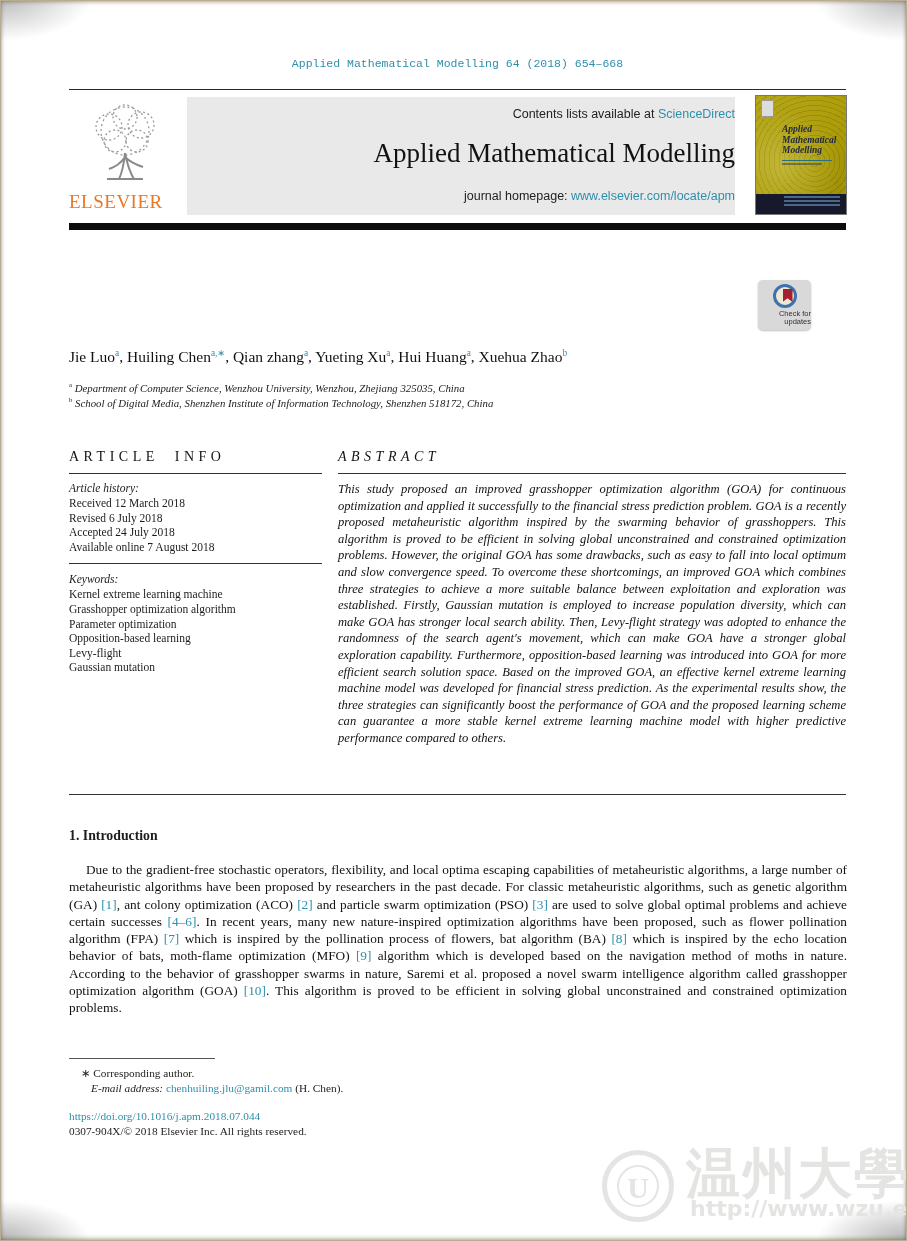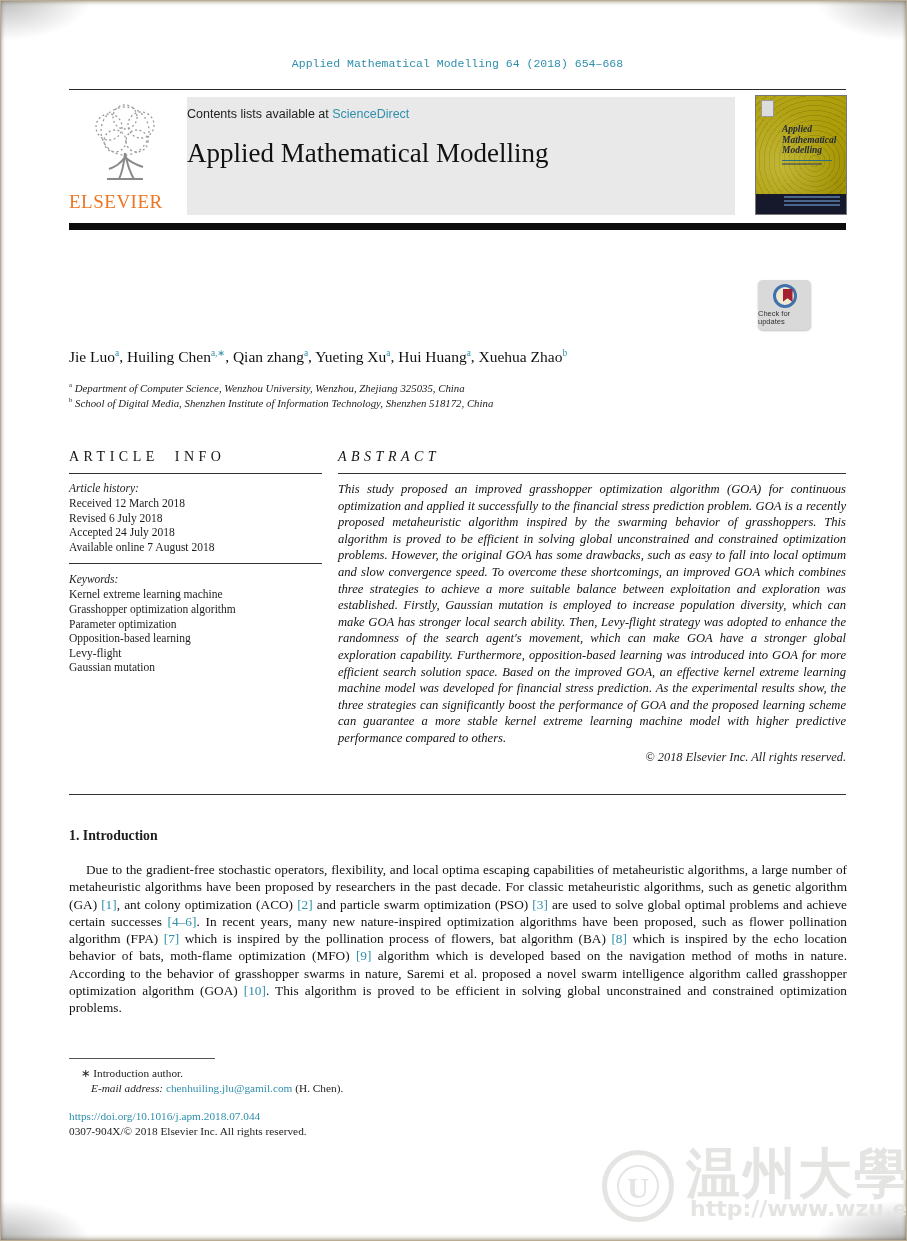--- a/index.html
+++ b/index.html
@@ -21,21 +21,21 @@
 
   .lnk { color:var(--link); }
   sup { font-size:.62em; vertical-align:super; line-height:0; }
   .ital { font-style:italic; }
 
   .citation { position:absolute; top:56px; left:68px; width:777px; text-align:center;
               font-size:11.5px; color:var(--link); font-family:Liberation Mono, monospace; }
   .rule-top { position:absolute; top:88px; left:68px; width:777px; height:1px; background:#2a2a2a; }
 
   .masthead-box { position:absolute; top:96px; left:186px; width:548px; height:118px;
-                  background:#e9e9e9; text-align:left; }
+                  background:#e9e9e9; text-align:right; }
   .contents-line { margin-top:10px; font-family:"Liberation Sans",sans-serif; font-size:12.5px; color:#222; }
   .journal-title { margin-top:17px; font-size:27px; font-family:"Liberation Serif",serif; color:#111; }
   .homepage-line { margin-top:20px; font-family:"Liberation Sans",sans-serif; font-size:12.5px; color:#222; }
 
   .elsevier { position:absolute; top:96px; left:68px; width:112px; height:118px; text-align:left; }
   .elsevier .tree { display:block; margin:0 auto; }
   .elsevier .wordmark { font-family:"Liberation Serif",serif; font-size:19px; letter-spacing:.5px;
                         color:var(--orange); margin-top:2px; }
 
   .cover { position:absolute; top:94px; left:754px; width:92px; height:120px;
@@ -58,21 +58,21 @@
 
   .title { position:absolute; top:270px; left:68px; width:640px;
            font-size:23px; line-height:29px; color:#111; }
   .authors { position:absolute; top:347px; left:68px; width:680px; font-size:15.5px; color:#111; }
   .authors sup { font-size:.6em; }
   .affils { position:absolute; top:380px; left:68px; width:680px; font-style:italic;
             font-size:10.8px; line-height:14.5px; color:#222; }
   .affils sup { font-style:normal; }
 
   .crossmark { position:absolute; top:279px; left:757px; width:53px; height:50px; background:#d9d9d9;
-               border-radius:5px; text-align:left; box-shadow:0 1px 2px rgba(0,0,0,.25); cursor:pointer; }
+               border-radius:5px; text-align:right; box-shadow:0 1px 2px rgba(0,0,0,.25); cursor:pointer; }
   .crossmark .ring { width:24px; height:24px; margin:4px auto 0; border-radius:50%;
                      background:#efe9d2; border:3px solid #3f72ae; position:relative; }
   .crossmark .bm { position:absolute; left:7px; top:2px; width:10px; height:13px; background:#a41f2f;
                    clip-path:polygon(0 0,100% 0,100% 100%,50% 72%,0 100%); }
   .crossmark .cm-label { font-family:"Liberation Sans",sans-serif; font-size:7.5px; line-height:8px;
                          color:#333; margin-top:2px; white-space:pre-line; }
 
   .info-col { position:absolute; top:448px; left:68px; width:253px; }
   .col-heading { font-size:14px; letter-spacing:4.5px; word-spacing:8px; color:#111; }
   .hr { height:1px; background:#333; margin:8px 0 7px; }
@@ -131,20 +131,21 @@
         <path d="M46 56 C45 66 44 74 40 82 M46 56 C48 66 50 74 55 82 M46 60 C42 66 36 70 30 72 M46 60 C52 66 58 68 64 70" stroke="#8a8a8a" stroke-width="2"></path>
         <path d="M28 82 h36" stroke="#8a8a8a" stroke-width="2"></path>
       </g>
     </svg>
     <div class="wordmark">ELSEVIER</div>
   </div>
 
   <div class="masthead-box">
     <div class="contents-line"><span>Contents lists available at </span><span class="lnk">ScienceDirect</span></div>
     <div class="journal-title">Applied Mathematical Modelling</div>
+    <div class="homepage-line"><span>journal homepage: </span><span class="lnk">www.elsevier.com/locate/apm</span></div>
   </div>
 
   <div class="cover">
     <div class="chip"></div>
     <div class="ctitle">Applied Mathematical Modelling</div>
     <div class="cline"></div>
     <div class="cbar1"></div>
     <div class="band">
         <i></i>
         <i></i>
@@ -189,30 +190,29 @@
         <div>Opposition-based learning</div>
         <div>Levy-flight</div>
         <div>Gaussian mutation</div>
       </div>
   </div>
 
   <div class="abs-col">
     <div class="col-heading">ABSTRACT</div>
     <div class="hr"></div>
     <div class="abs-text">This study proposed an improved grasshopper optimization algorithm (GOA) for continuous optimization and applied it successfully to the financial stress prediction problem. GOA is a recently proposed metaheuristic algorithm inspired by the swarming behavior of grasshoppers. This algorithm is proved to be efficient in solving global unconstrained and constrained optimization problems. However, the original GOA has some drawbacks, such as easy to fall into local optimum and slow convergence speed. To overcome these shortcomings, an improved GOA which combines three strategies to achieve a more suitable balance between exploitation and exploration was established. Firstly, Gaussian mutation is employed to increase population diversity, which can make GOA has stronger local search ability. Then, Levy-flight strategy was adopted to enhance the randomness of the search agent's movement, which can make GOA have a stronger global exploration capability. Furthermore, opposition-based learning was introduced into GOA for more efficient search solution space. Based on the improved GOA, an effective kernel extreme learning machine model was developed for financial stress prediction. As the experimental results show, the three strategies can significantly boost the performance of GOA and the proposed learning scheme can guarantee a more stable kernel extreme learning machine model with higher predictive performance compared to others.</div>
-    <div class="abs-copyright">© 2018 Elsevier Inc. All rights reserved.</div>
   </div>
 
   <div class="closing-rule"></div>
 
   <div class="sec-heading">1. Introduction</div>
   <div class="body-para"><span>Due to the gradient-free stochastic operators, flexibility, and local optima escaping capabilities of metaheuristic algorithms, a large number of metaheuristic algorithms have been proposed by researchers in the past decade. For classic metaheuristic algorithms, such as genetic algorithm (GA) </span><span class="lnk">[1]</span><span>, ant colony optimization (ACO) </span><span class="lnk">[2]</span><span> and particle swarm optimization (PSO) </span><span class="lnk">[3]</span><span> are used to solve global optimal problems and achieve certain successes </span><span class="lnk">[4–6]</span><span>. In recent years, many new nature-inspired optimization algorithms have been proposed, such as flower pollination algorithm (FPA) </span><span class="lnk">[7]</span><span> which is inspired by the pollination process of flowers, bat algorithm (BA) </span><span class="lnk">[8]</span><span> which is inspired by the echo location behavior of bats, moth-flame optimization (MFO) </span><span class="lnk">[9]</span><span> algorithm which is developed based on the navigation method of moths in nature. According to the behavior of grasshopper swarms in nature, Saremi et al. proposed a novel swarm intelligence algorithm called grasshopper optimization algorithm (GOA) </span><span class="lnk">[10]</span><span>. This algorithm is proved to be efficient in solving global unconstrained and constrained optimization problems.</span></div>
 
   <div class="fn-rule"></div>
-  <div class="fn-corresp">∗ Introduction author.</div>
+  <div class="fn-corresp">∗ Corresponding author.</div>
   <div class="fn-email"><span class="ital">E-mail address: </span><span class="lnk">chenhuiling.jlu@gamil.com</span><span> (H. Chen).</span></div>
   <div class="doi">https://doi.org/10.1016/j.apm.2018.07.044</div>
   <div class="issn">0307-904X/© 2018 Elsevier Inc. All rights reserved.</div>
 
   <div class="watermark">
     <div class="wm-seal">
       <div class="wm-seal-inner">U</div>
     </div>
     <div class="wm-cn">温州大學</div>
     <div class="wm-url">http://www.wzu.edu.cn</div>

